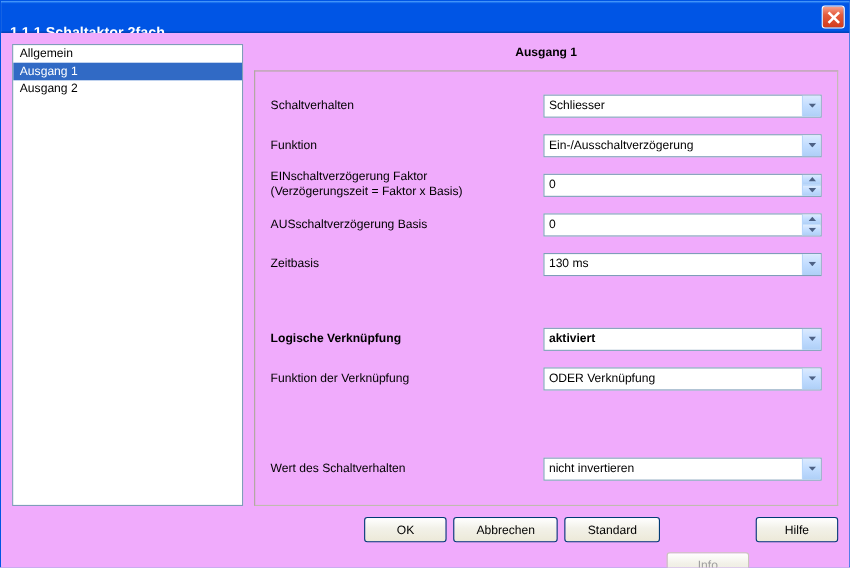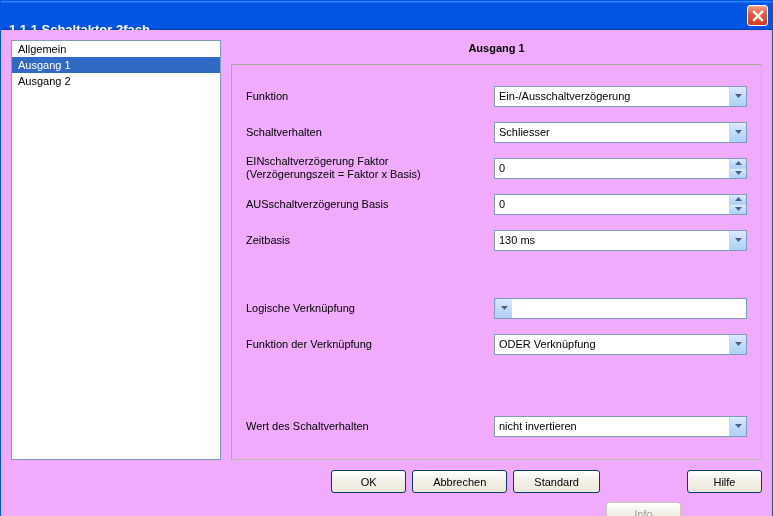--- a/index.html
+++ b/index.html
@@ -88,21 +88,21 @@
     border-left-color: #aca899;
     padding: 18px 14px 10px 14px;
     position: relative;
   }
   .form-row {
     display: flex;
     align-items: center;
     min-height: 26px;
     margin-bottom: 10px;
   }
-  .form-row.gap-above { margin-top: 42px; }
+  .form-row.gap-above { margin-top: 42px; font-weight: bold; }
   .form-row.gap-above-big { margin-top: 56px; }
   .form-label {
     width: 248px;
     padding-right: 10px;
     line-height: 13px;
   }
   .form-control {
     flex: 1;
   }
   .combo, .spinner {
@@ -187,37 +187,37 @@
     <div class="main-area">
       <div class="sidebar" id="sidebar">
           <div class="sidebar-item">Allgemein</div>
           <div class="sidebar-item selected">Ausgang 1</div>
           <div class="sidebar-item">Ausgang 2</div>
         </div>
       <div class="content">
         <div class="content-title">Ausgang 1</div>
         <div class="content-panel" id="content-panel">
             <div class="form-row">
+              <div class="form-label">Schaltverhalten</div>
+              <div class="form-control">
+                <div class="combo">
+                  <div class="text">Schliesser</div>
+                  <div class="drop-btn">
+                    <svg viewBox="0 0 7 4">
+                      <path d="M0 0 L3.5 4 L7 0 Z" fill="#4d6185"></path>
+                    </svg>
+                  </div>
+                </div>
+              </div>
+            </div>
+            <div class="form-row">
               <div class="form-label">Funktion</div>
               <div class="form-control">
                 <div class="combo">
                   <div class="text">Ein-/Ausschaltverzögerung</div>
-                  <div class="drop-btn">
-                    <svg viewBox="0 0 7 4">
-                      <path d="M0 0 L3.5 4 L7 0 Z" fill="#4d6185"></path>
-                    </svg>
-                  </div>
-                </div>
-              </div>
-            </div>
-            <div class="form-row">
-              <div class="form-label">Schaltverhalten</div>
-              <div class="form-control">
-                <div class="combo">
-                  <div class="text">Schliesser</div>
                   <div class="drop-btn">
                     <svg viewBox="0 0 7 4">
                       <path d="M0 0 L3.5 4 L7 0 Z" fill="#4d6185"></path>
                     </svg>
                   </div>
                 </div>
               </div>
             </div>
             <div class="form-row">
               <div class="form-label">EINschaltverzögerung Faktor<br>(Verzögerungszeit = Faktor x Basis)</div>
@@ -269,20 +269,21 @@
                       <path d="M0 0 L3.5 4 L7 0 Z" fill="#4d6185"></path>
                     </svg>
                   </div>
                 </div>
               </div>
             </div>
             <div class="form-row gap-above">
               <div class="form-label">Logische Verknüpfung</div>
               <div class="form-control">
                 <div class="combo">
+                  <div class="text">aktiviert</div>
                   <div class="drop-btn">
                     <svg viewBox="0 0 7 4">
                       <path d="M0 0 L3.5 4 L7 0 Z" fill="#4d6185"></path>
                     </svg>
                   </div>
                 </div>
               </div>
             </div>
             <div class="form-row">
               <div class="form-label">Funktion der Verknüpfung</div>

